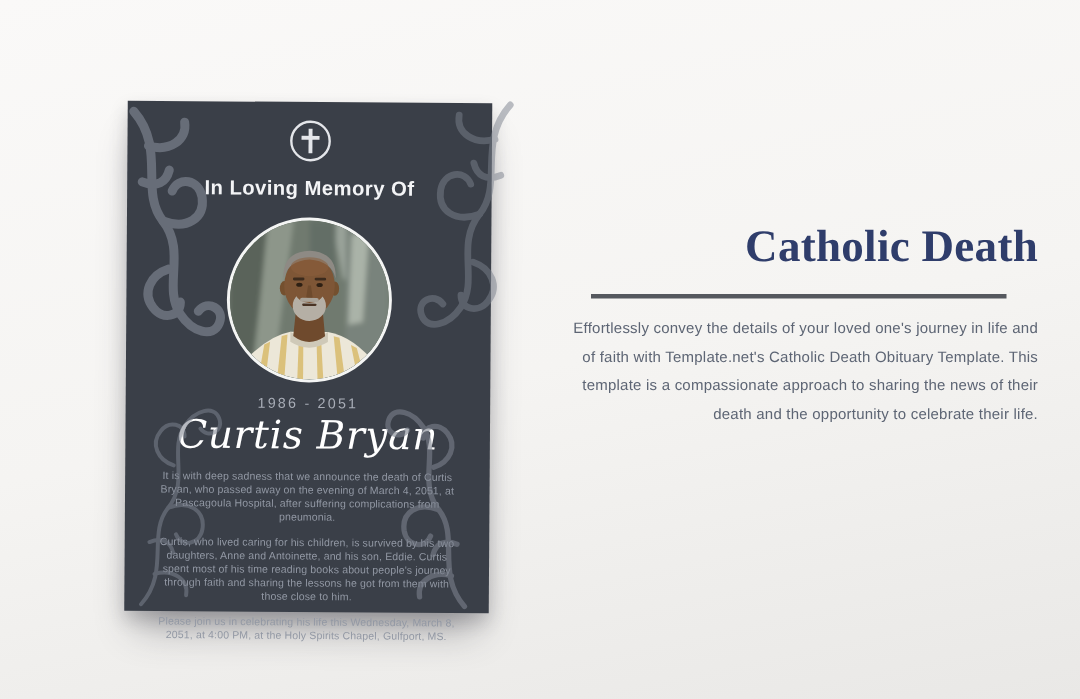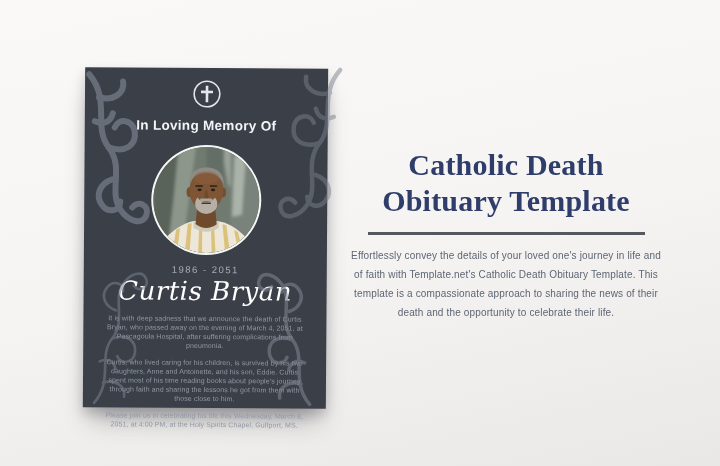--- a/index.html
+++ b/index.html
@@ -39,21 +39,21 @@
   }
   .obit-p{
     width:204px;margin:8px auto 0;
     font-size:7px;line-height:9px;color:#9298a4;letter-spacing:.1px;
   }
   .flourish{position:absolute;pointer-events:none;}
   .fl-stroke{fill:none;stroke:#7b818d;stroke-linecap:round;}
 
   
   .info{
-    position:absolute;left:346px;top:147px;width:320px;text-align:center;
+    position:absolute;left:372px;top:147px;width:320px;text-align:right;
   }
   .info-title{
     font-family:"Liberation Serif", serif;font-weight:700;
     font-size:30px;line-height:36px;color:#2f3d6b;letter-spacing:.2px;
   }
   .divider{
     width:277px;height:2.5px;background:#55585e;margin:13px auto 11px;
   }
   .info-desc{
     font-size:10px;line-height:19px;color:#5d6574;letter-spacing:.15px;
@@ -161,19 +161,18 @@
     <div class="person-name">Curtis Bryan</div>
 
     <p class="obit-p">It is with deep sadness that we announce the death of Curtis Bryan, who passed away on the evening of March 4, 2051, at Pascagoula Hospital, after suffering complications from pneumonia.</p>
     <p class="obit-p">Curtis, who lived caring for his children, is survived by his two daughters, Anne and Antoinette, and his son, Eddie. Curtis spent most of his time reading books about people's journey through faith and sharing the lessons he got from them with those close to him.</p>
     <p class="obit-p">Please join us in celebrating his life this Wednesday, March 8, 2051, at 4:00 PM, at the Holy Spirits Chapel, Gulfport, MS.</p>
   </div>
 
   <div class="info">
     <div class="info-title">
       <span>Catholic Death</span><br>
-      <span>Obituary Template</span>
     </div>
     <div class="divider"></div>
     <div class="info-desc">Effortlessly convey the details of your loved one's journey in life and of faith with Template.net's Catholic Death Obituary Template. This template is a compassionate approach to sharing the news of their death and the opportunity to celebrate their life.</div>
   </div>
 
 </div>
 
 </body></html>

